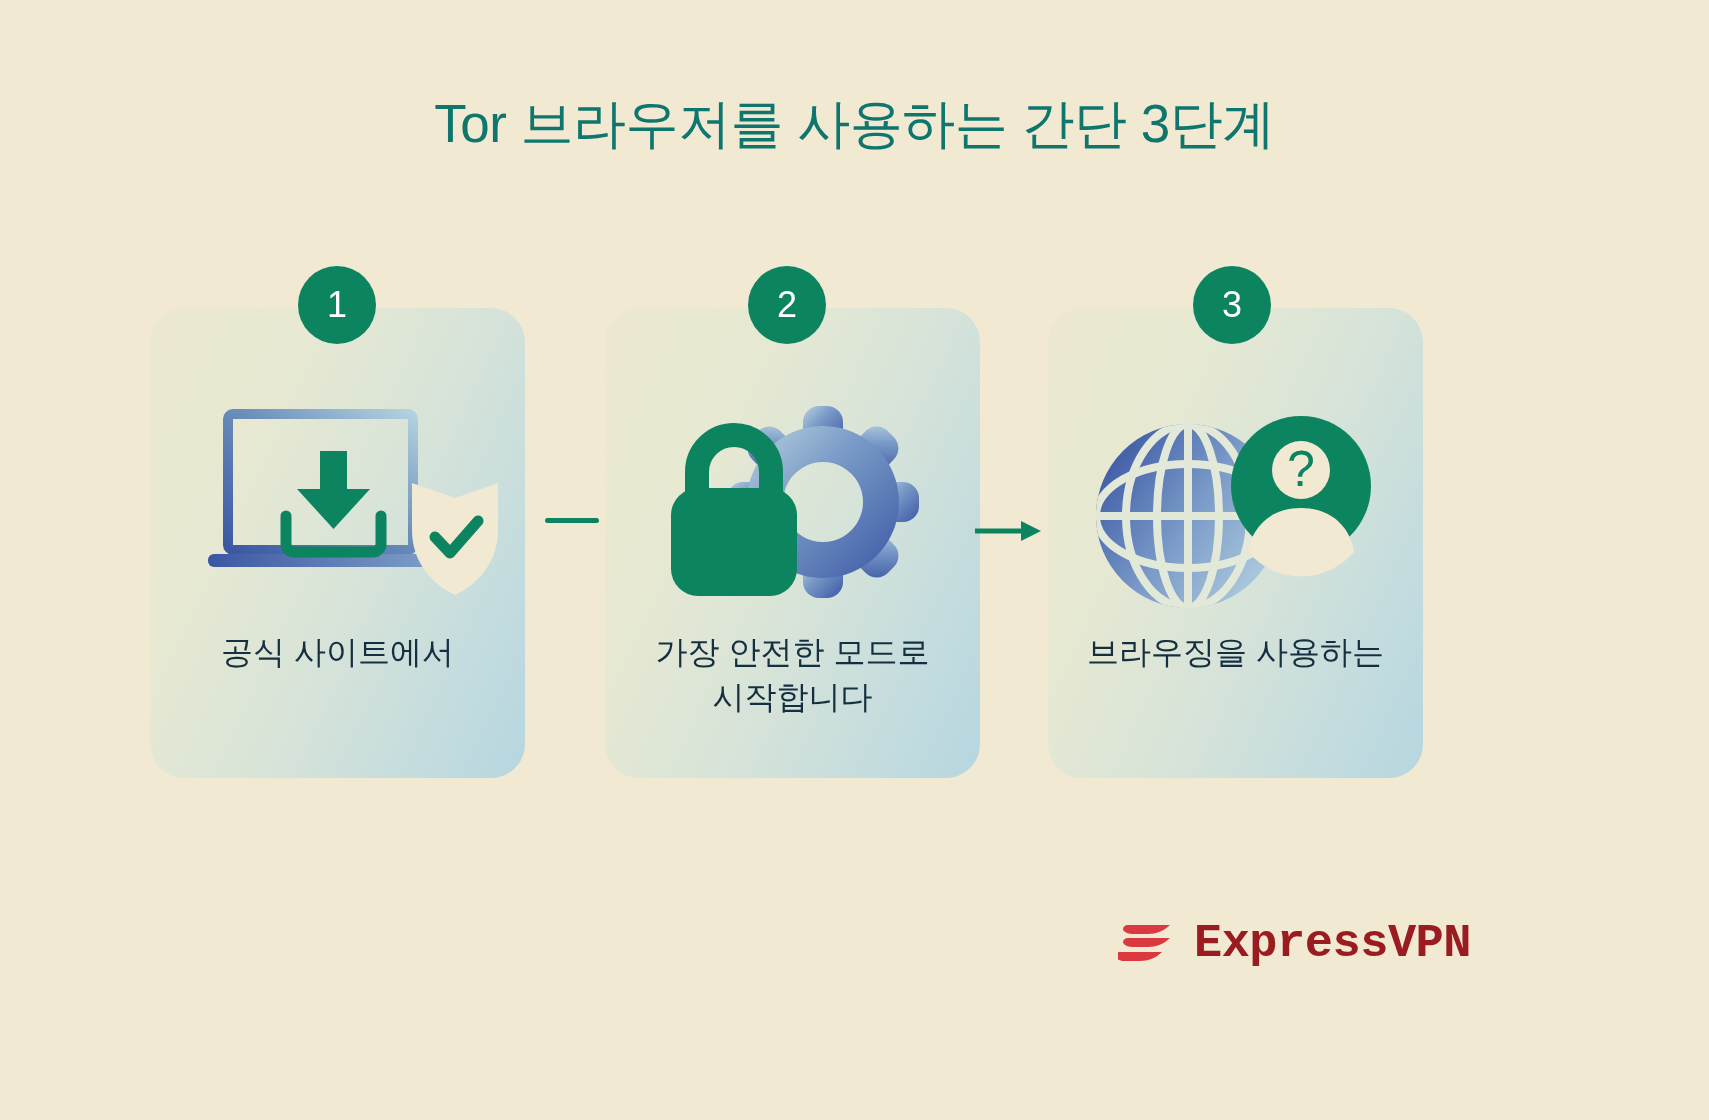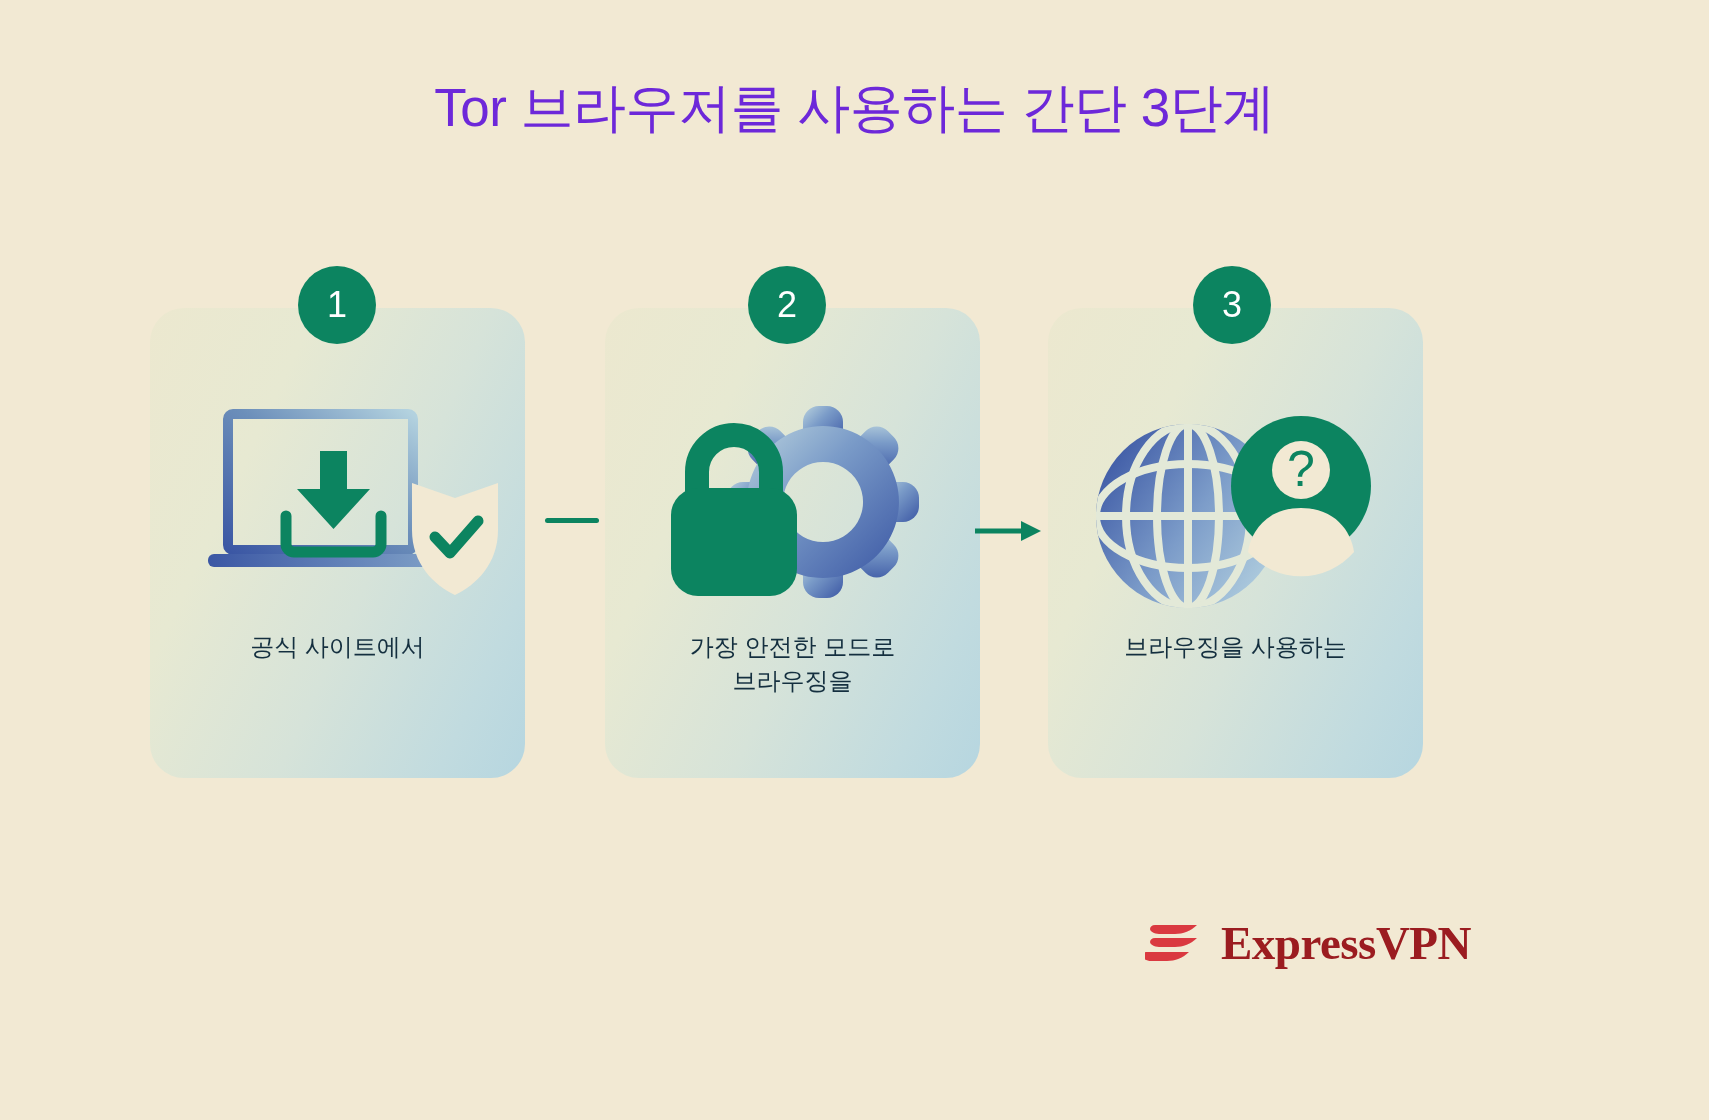--- a/index.html
+++ b/index.html
@@ -5,26 +5,26 @@
   html,body{margin:0;padding:0;}
   body{
     width:1709px;height:1120px;
     background:#f2e9d3;
     font-family:"Liberation Sans","DejaVu Sans",sans-serif;
     overflow:hidden;
     position:relative;
   }
   .title{
     position:absolute;
-    top:76px;left:0;width:100%;
+    top:92px;left:0;width:100%;
     text-align:center;
     font-size:53px;
     font-weight:400;
     letter-spacing:-0.5px;
-    color:#6d28d9;
+    color:#0f766e;
     line-height:1.2;
   }
   .cards{
     position:absolute;
     top:308px;left:0;width:100%;
     height:480px;
   }
   .card{
     position:absolute;
     top:0;
@@ -53,41 +53,41 @@
 
   .art{
     position:absolute;
     top:68px;left:0;width:100%;height:268px;
   }
   .caption{
     position:absolute;
     left:0;width:100%;
     top:322px;
     text-align:center;
-    font-size:24px;
+    font-size:32px;
     color:#142f3f;
     line-height:1.42;
     padding:0 18px;
     box-sizing:border-box;
   }
 
   .connector{
     position:absolute;
     top:518px;
   }
   #conn1{left:545px;width:54px;height:5px;background:#0c8460;border-radius:3px;}
   #conn2{left:975px;width:70px;height:26px;}
 
   .logo{
     position:absolute;
     right:238px;bottom:152px;
     display:flex;align-items:center;gap:14px;
   }
   .logo-text{
-    font-family:Liberation Serif, serif;
+    font-family:Liberation Mono, monospace;
     font-size:47px;
     font-weight:700;
     color:#9b1c20;
     letter-spacing:-0.5px;
     line-height:1;
   }
 </style>
 </head>
 <body>
 
@@ -166,21 +166,21 @@
 
         <g>
           <path d="M92 118 v-22 a37 37 0 0 1 74 0 v22" fill="none" stroke="#0c8460" stroke-width="24"></path>
           <rect x="66" y="112" width="126" height="108" rx="27" ry="27" fill="#0c8460"></rect>
         </g>
       </svg>
     </div>
 
     <div class="caption">
       <div>가장 안전한 모드로</div>
-      <div>브라우징을</div>
+      <div>시작합니다</div>
     </div>
   </div>
 
   <div class="card" id="card3">
     <div class="badge">3</div>
 
     <div class="art">
       <svg viewBox="0 0 375 268" width="375" height="268">
         <defs>
           <linearGradient id="globeGrad" x1="0" y1="0.2" x2="1" y2="0.9">

